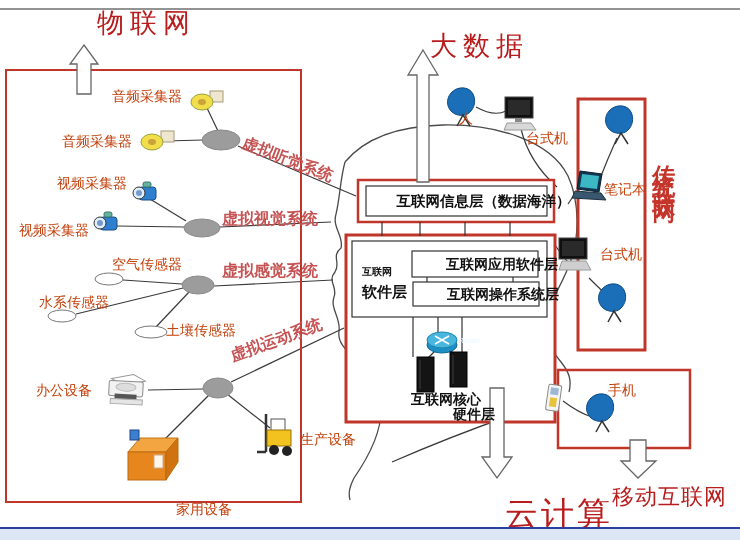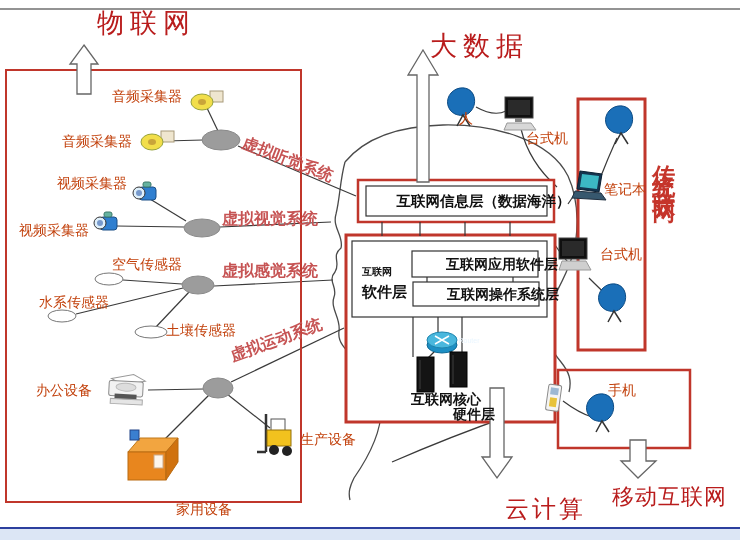--- a/index.html
+++ b/index.html
@@ -187,21 +187,21 @@
     <g fill="#ffffff" stroke="#666" stroke-width="1.3">
       <path d="M84,45 L98,64 L91,64 L91,94 L77,94 L77,64 L70,64 Z"></path>
       <path d="M423,50 L438,75 L429,75 L429,182 L417,182 L417,75 L408,75 Z"></path>
       <path d="M490,388 L504,388 L504,457 L512,457 L497,478 L482,457 L490,457 Z"></path>
       <path d="M630,440 L646,440 L646,461 L656,461 L638,478 L621,461 L630,461 Z"></path>
     </g>
   </svg>
 
   <div class="lbl big-title" style="left:50px;top:9px;">物联网</div>
   <div class="lbl big-title" style="left:383px;top:32px;">大数据</div>
-  <div class="lbl big-title" style="left:458px;top:496px;font-size:24px;letter-spacing:3px;">云计算</div>
+  <div class="lbl big-title" style="left:458px;top:496px;font-size:33px;letter-spacing:3px;">云计算</div>
   <div class="lbl big-title" style="left:565px;top:485px;font-size:22px;letter-spacing:1px;">移动互联网</div>
   <div class="lbl vert" style="left:651px;top:147px;">传统互联网</div>
 
   <div class="lbl" style="left:112px;top:89px;">音频采集器</div>
   <div class="lbl" style="left:62px;top:134px;">音频采集器</div>
   <div class="lbl" style="left:57px;top:176px;">视频采集器</div>
   <div class="lbl" style="left:19px;top:223px;">视频采集器</div>
   <div class="lbl" style="left:112px;top:257px;">空气传感器</div>
   <div class="lbl" style="left:39px;top:295px;">水系传感器</div>
   <div class="lbl" style="left:166px;top:323px;">土壤传感器</div>

